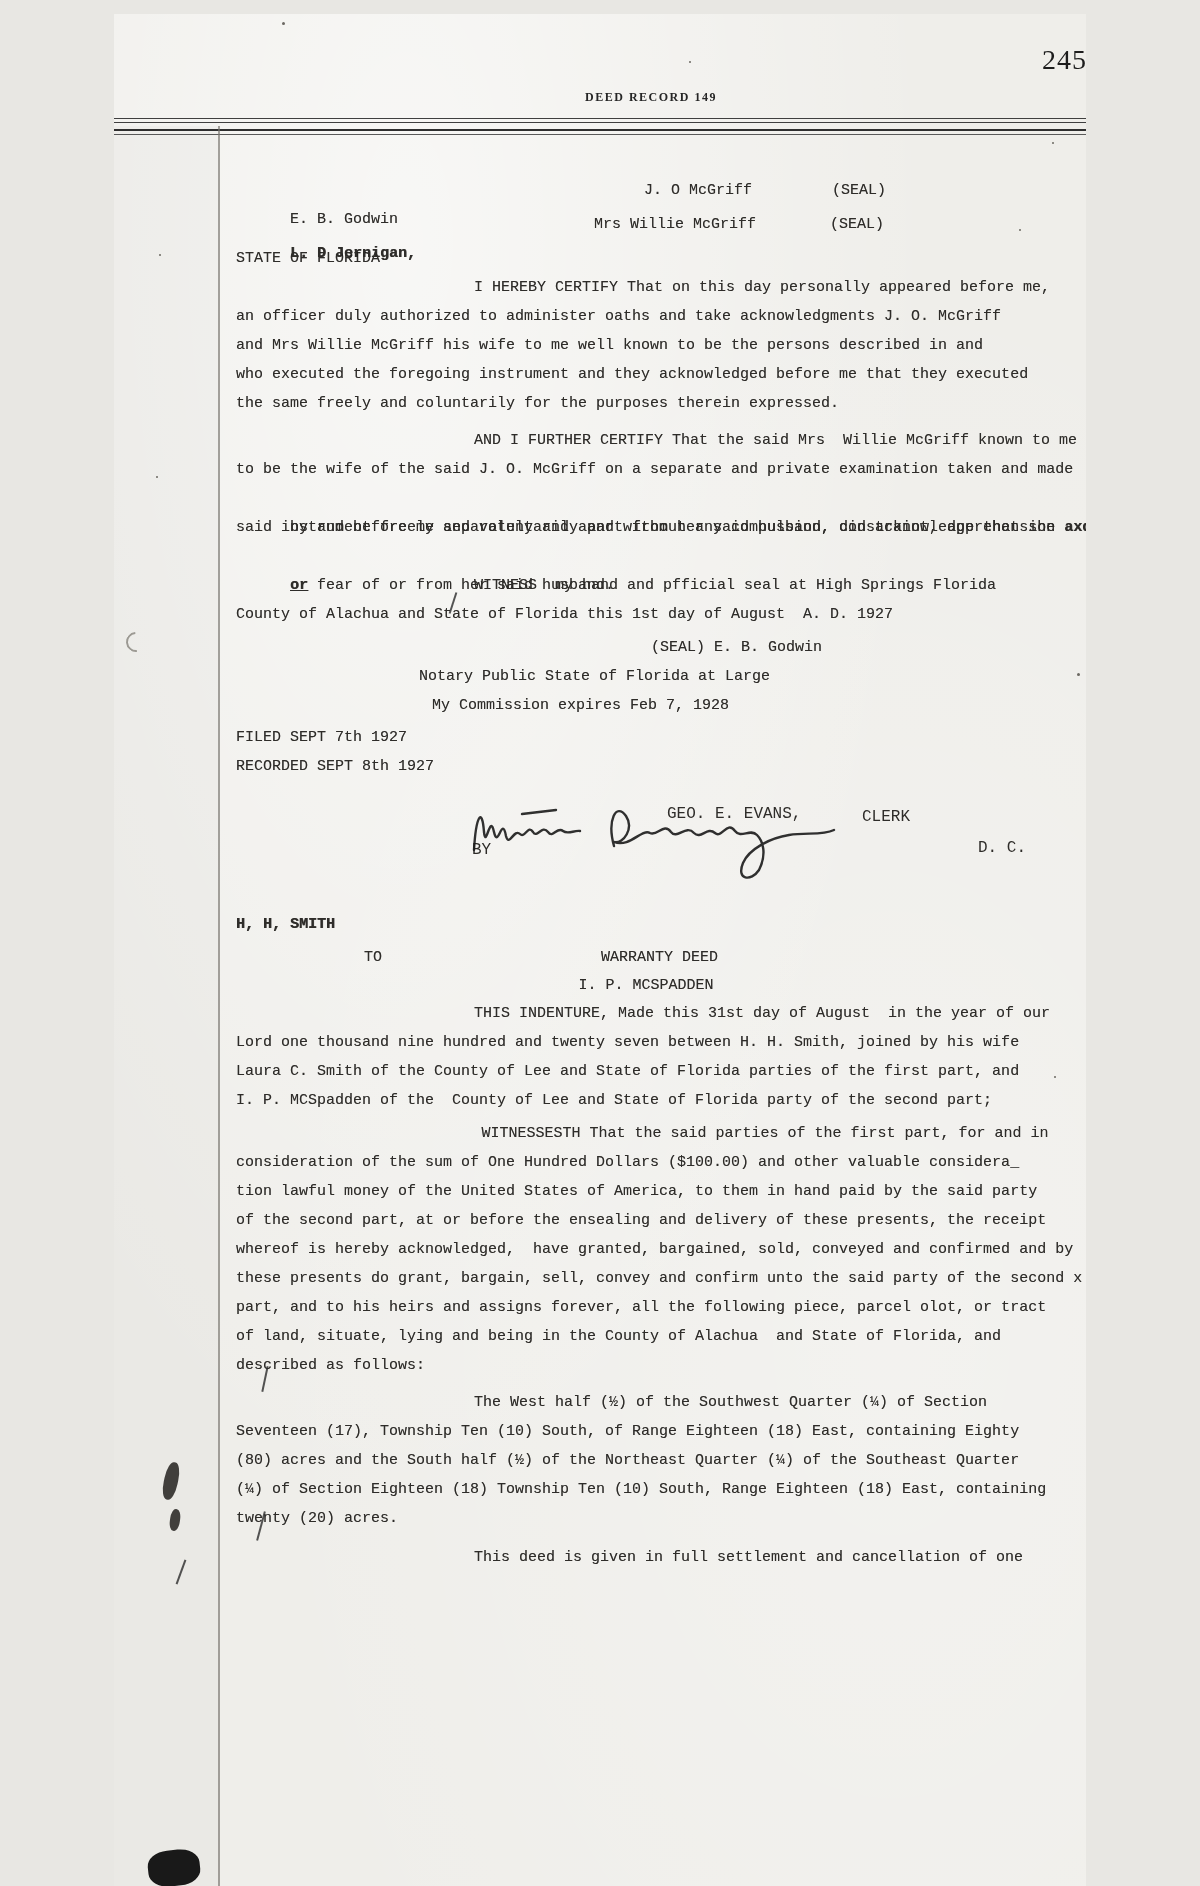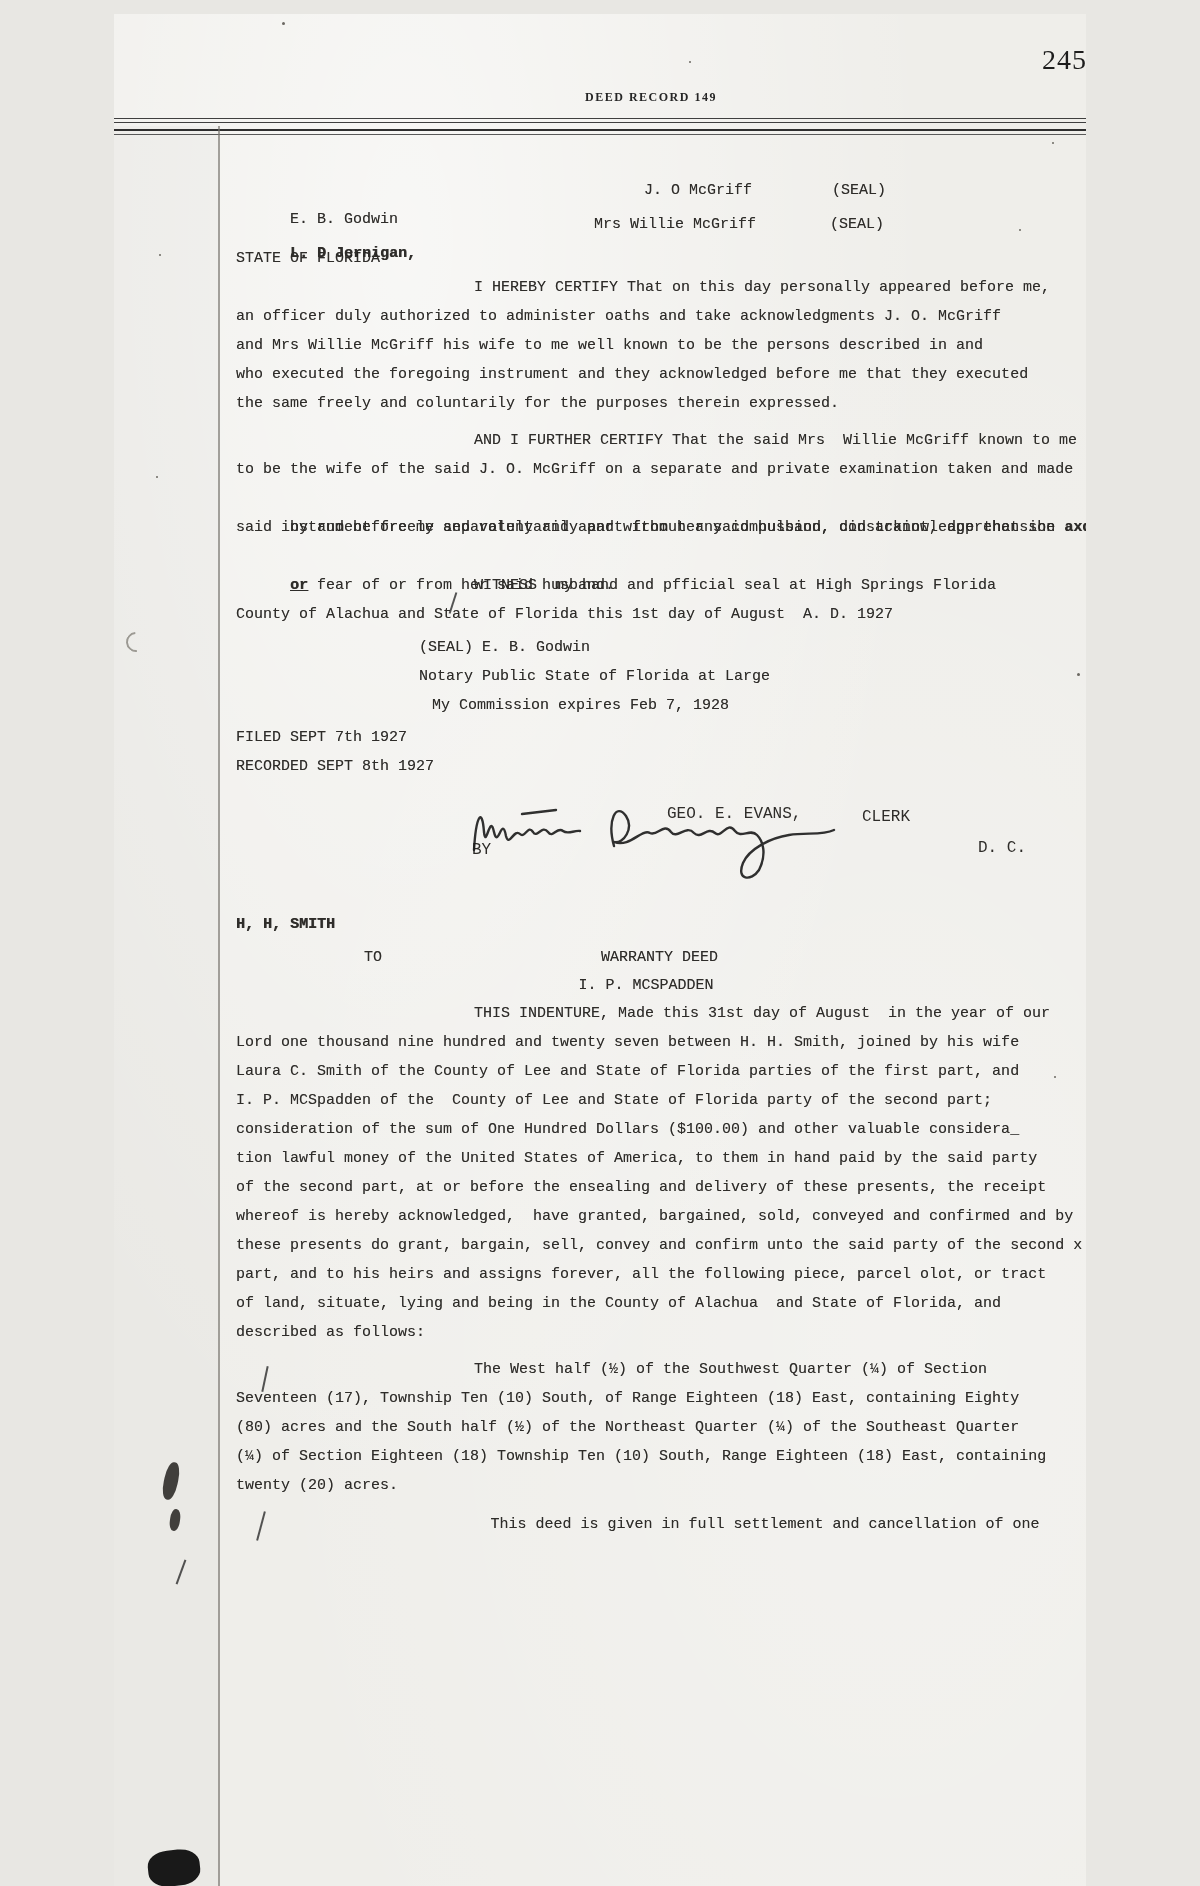--- a/index.html
+++ b/index.html
@@ -17,21 +17,21 @@
   .tw{font-size:16px;line-height:29px;white-space:pre;}
   .line{height:29px;line-height:29px;font-size:15px;white-space:pre;text-shadow:0 0 0.4px rgba(20,20,20,0.4);}
   .row{position:relative;height:34px;line-height:29px;font-size:15px;white-space:pre;text-shadow:0 0 0.4px rgba(20,20,20,0.4);}
   .pos{position:absolute;top:0;}
   .ind-a{padding-left:238px;}
   .ind-b{padding-left:183px;}
   .ind-c{padding-left:196px;}
   .ind-d{padding-left:74px;}
   .b{font-weight:700;text-shadow:0.5px 0 0 rgba(10,10,10,0.7);}
   .u{text-decoration:underline;}
-  .mt4{margin-top:4px;} .mt8{margin-top:8px;} .mt3{margin-top:3px;} .mt10{margin-top:10px;text-align:center;}
+  .mt4{margin-top:4px;text-align:center;} .mt8{margin-top:8px;} .mt3{margin-top:3px;} .mt10{margin-top:10px;}
   .hrule{position:absolute;left:0;right:0;background:#3f3f3f;}
   .speck{position:absolute;background:#6b6862;border-radius:50%;}
   .penmark{position:absolute;width:2px;background:#2a2a2a;opacity:.8;}
   .blob{position:absolute;background:#23211e;border-radius:45%;opacity:.85;}
 </style>
 </head>
 <body>
 
 <div class="page">
 
@@ -111,20 +111,21 @@
       <span class="pos" style="left:365px;">WARRANTY DEED</span>
     </div>
 
     <div class="line" style="height:28px;text-align:center;">I. P. MCSPADDEN</div>
 
     <div class="line ind-a">THIS INDENTURE, Made this 31st day of August  in the year of our</div>
     <div class="line">Lord one thousand nine hundred and twenty seven between H. H. Smith, joined by his wife</div>
     <div class="line">Laura C. Smith of the County of Lee and State of Florida parties of the first part, and</div>
     <div class="line">I. P. MCSpadden of the  County of Lee and State of Florida party of the second part;</div>
 
+    <div class="line ind-a mt4">WITNESSESTH That the said parties of the first part, for and in</div>
     <div class="line">consideration of the sum of One Hundred Dollars ($100.00) and other valuable considera_</div>
     <div class="line">tion lawful money of the United States of America, to them in hand paid by the said party</div>
     <div class="line">of the second part, at or before the ensealing and delivery of these presents, the receipt</div>
     <div class="line">whereof is hereby acknowledged,  have granted, bargained, sold, conveyed and confirmed and by</div>
     <div class="line">these presents do grant, bargain, sell, convey and confirm unto the said party of the second x</div>
     <div class="line">part, and to his heirs and assigns forever, all the following piece, parcel olot, or tract</div>
     <div class="line">of land, situate, lying and being in the County of Alachua  and State of Florida, and</div>
     <div class="line">described as follows:</div>
 
     <div class="line ind-a mt8">The West half (½) of the Southwest Quarter (¼) of Section</div>

